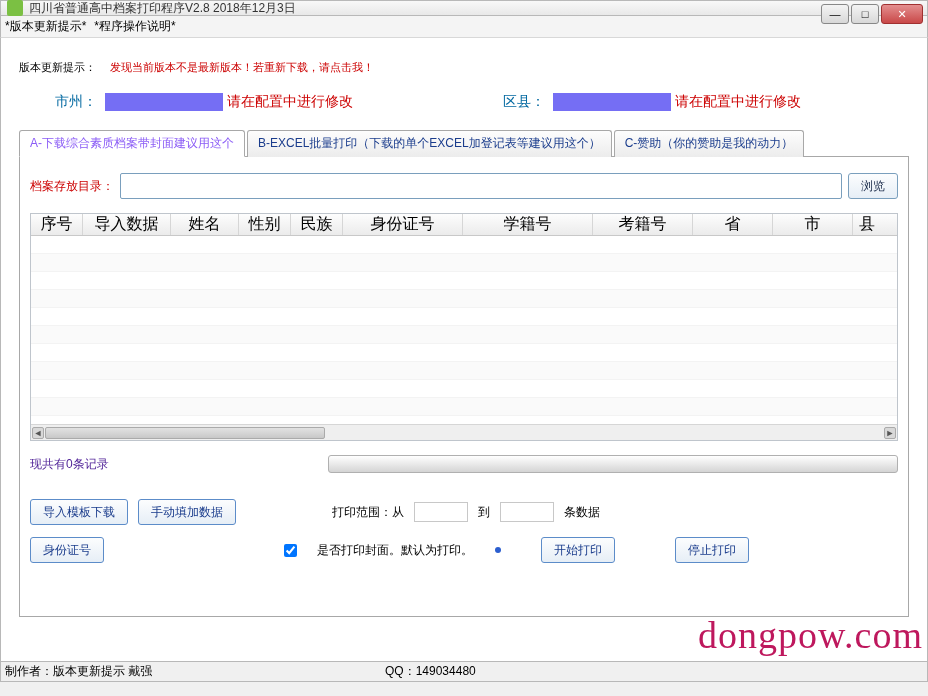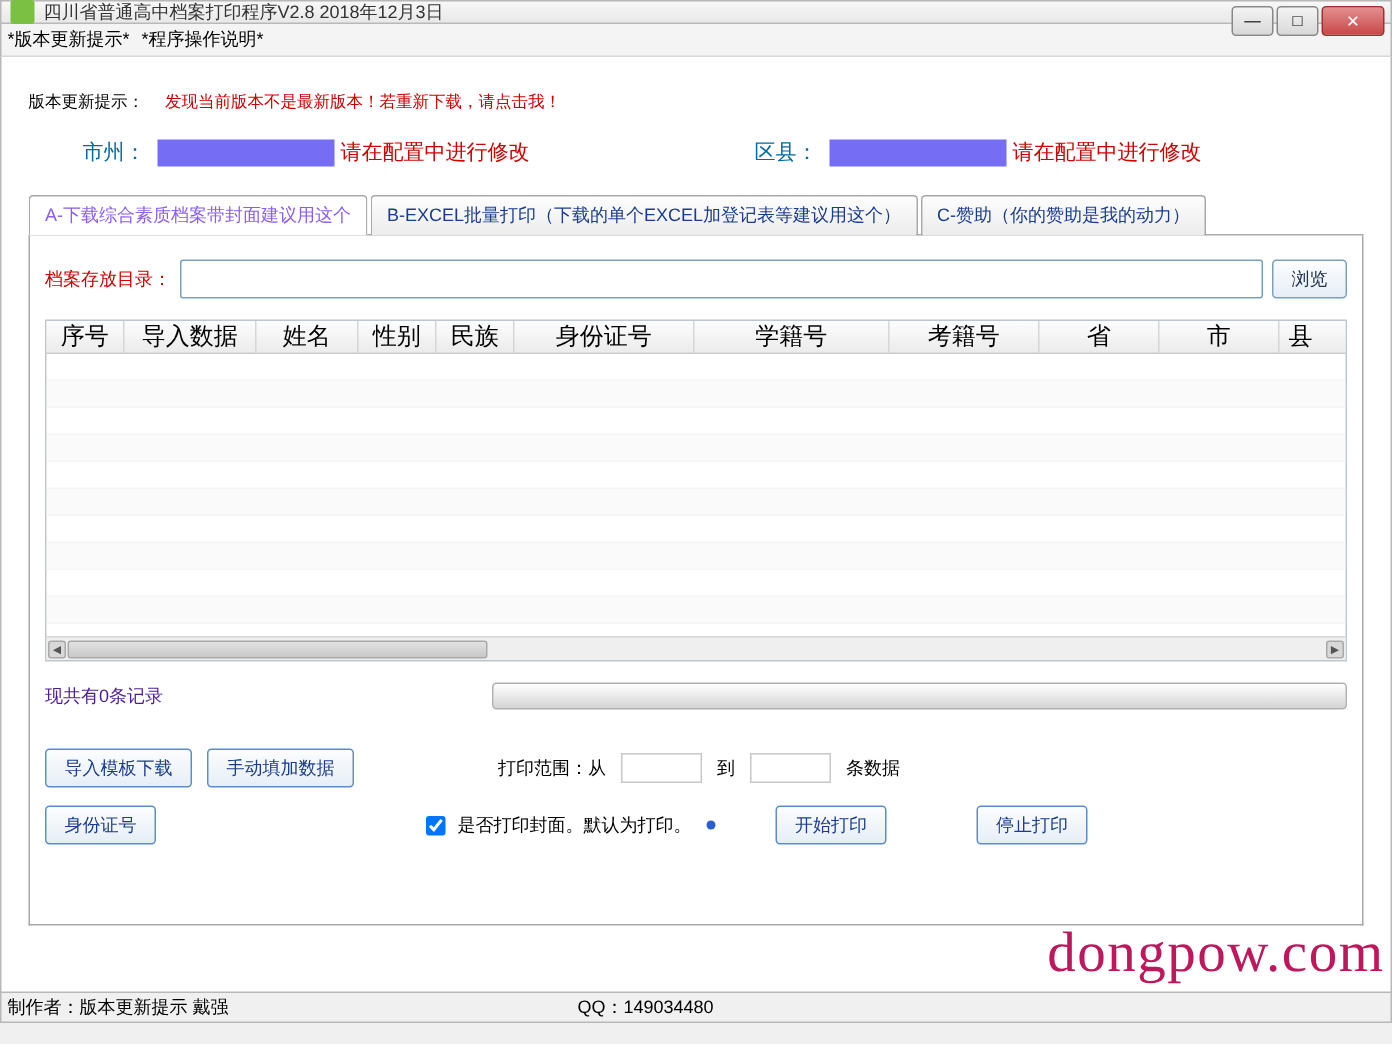--- a/index.html
+++ b/index.html
@@ -197,21 +197,21 @@
     background: linear-gradient(to bottom,#ffffff,#d4d4d4);
     border: 1px solid #b0b0b0;
   }
   
   .actions-row { margin-top: 26px; display: flex; align-items: center; gap: 10px;}
   .actions-row .print-ctrl { margin-left: 86px; display:flex; align-items:center; gap:10px;}
   .num-in {
     width: 54px; height: 20px; border:1px solid #c8c8c8; padding:0 4px;
   }
   .actions-row2 { margin-top: 12px; display: flex; align-items: center; }
-  .chk-wrap { margin-left: 180px; display:flex; align-items:center; gap:8px;}
+  .chk-wrap { margin-left: 180px; display:flex; align-items:center; gap:20px;}
   .dot { display:inline-block; width:6px; height:6px; background:#2b5ecf; border-radius:50%; margin-left:2px; vertical-align:middle;}
   .action-btns { margin-left: 40px; display:flex; gap:60px;}
   
   .watermark {
     position: absolute;
     right: 4px; bottom: 4px;
     font-family: "Times New Roman", serif;
     font-size: 38px;
     color: #be185d;
     letter-spacing: 1px;

